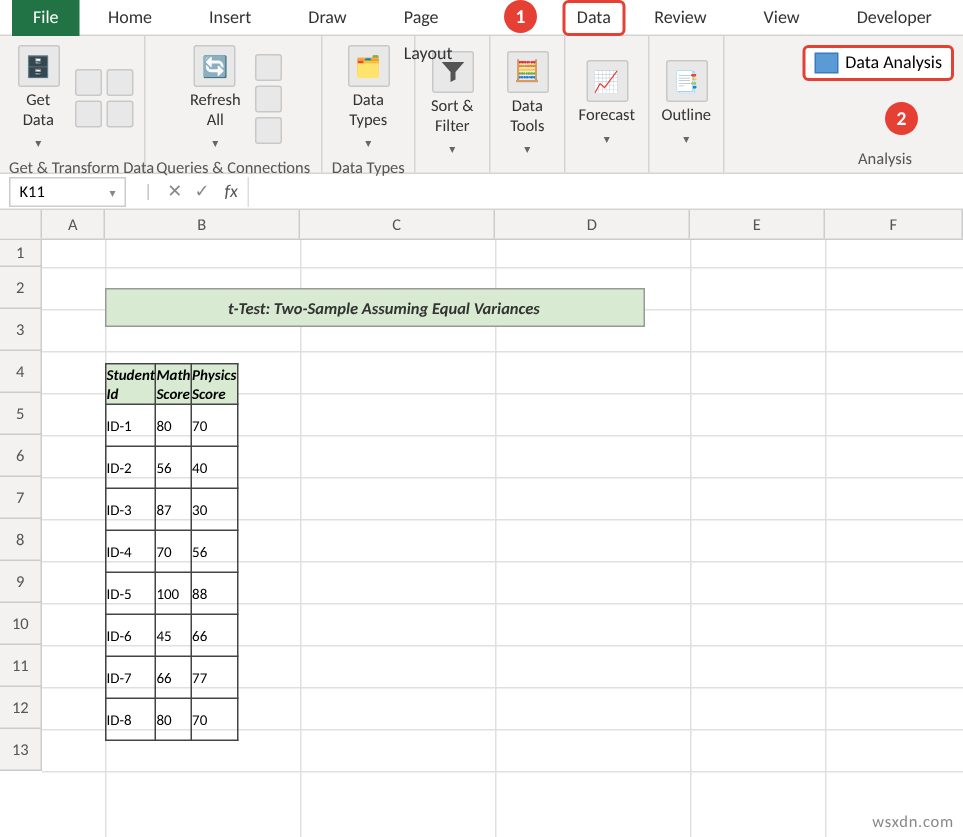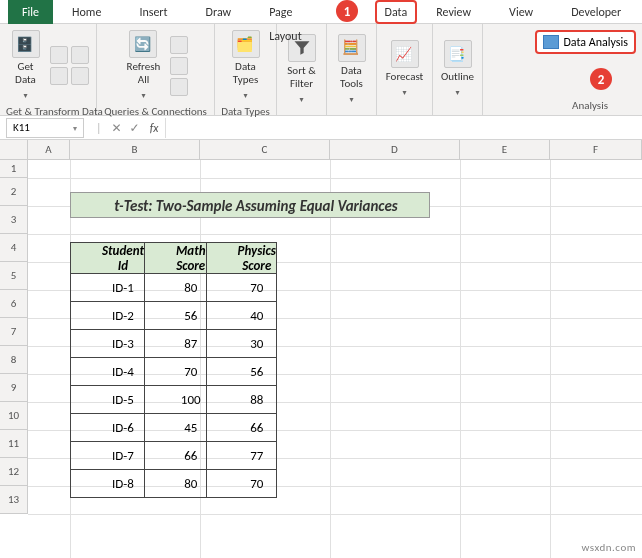--- a/index.html
+++ b/index.html
@@ -44,23 +44,23 @@
     .ch { border-right: 1px solid #ccc; text-align: center; font-size: 11px; color: #555; line-height: 20px; }
     .row-headers { position: absolute; left: 0; top: 20px; width: 28px; background: #f3f2f1; }
     .rh { height: 28px; border-bottom: 1px solid #ccc; border-right: 1px solid #ccc; text-align: center; font-size: 11px; color: #555; line-height: 28px; }
     .rh.first { height: 18px; line-height: 18px; }
 
     .cells { position: absolute; left: 28px; top: 20px; }
     .gridlines-v { position: absolute; top: 0; height: 400px; border-right: 1px solid #e0e0e0; }
     .gridlines-h { position: absolute; left: 0; width: 614px; border-bottom: 1px solid #e0e0e0; }
 
     
-    .title-box { position: absolute; left: 42px; top: 32px; width: 360px; height: 26px; background: #d9ead3; border: 1px solid #999; font-weight: bold; font-style: italic; text-align: center; line-height: 26px; font-size: 15px; color: #333; padding-left: 12px; }
+    .title-box { position: absolute; left: 42px; top: 32px; width: 360px; height: 26px; background: #d9ead3; border: 1px solid #999; font-weight: bold; font-style: italic; text-align: center; line-height: 26px; font-size: 11px; color: #333; padding-left: 12px; }
     .data-table { position: absolute; left: 42px; top: 82px; border: 1px solid #444; border-collapse: collapse; font-family: Calibri, sans-serif; }
-    .data-table th, .data-table td { border: 1px solid #444; text-align: center; font-size: 13px; padding-left: 31px; }
+    .data-table th, .data-table td { border: 1px solid #444; text-align: left; font-size: 10px; }
     .data-table th { background: #d9ead3; font-weight: bold; font-style: italic; width: 120px; height: 26px; }
     .data-table td { width: 120px; height: 28px; }
 
     .watermark { position: absolute; right: 6px; bottom: 4px; font-size: 11px; color: #888; letter-spacing: 0.5px; }
 
     svg.ico-svg { width: 22px; height: 22px; }
   </style>
 </head>
 <body>
 

